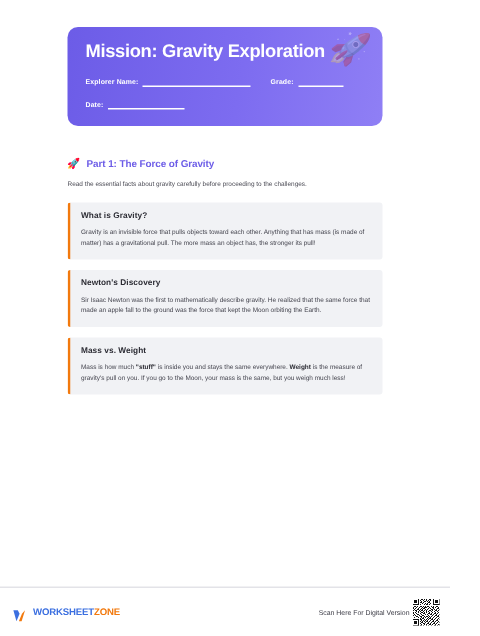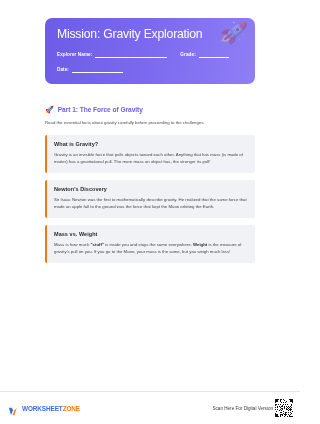--- a/index.html
+++ b/index.html
@@ -32,21 +32,21 @@
     background: linear-gradient(100deg, #6c5ce7 0%, #7d6cf0 55%, #8f7ff5 100%);
     border-radius: 7px;
     padding: 9px 12px 11px 12px;
     overflow: hidden;
     min-height: 65px;
   }
 
   .header-title {
     color: #ffffff;
     font-size: 12.2px;
-    font-weight: normal;
+    font-weight: bold;
     letter-spacing: -0.2px;
     line-height: 1.2;
     position: relative;
     z-index: 2;
   }
 
   .rocket-watermark {
     position: absolute;
     right: 8px;
     top: 4px;

